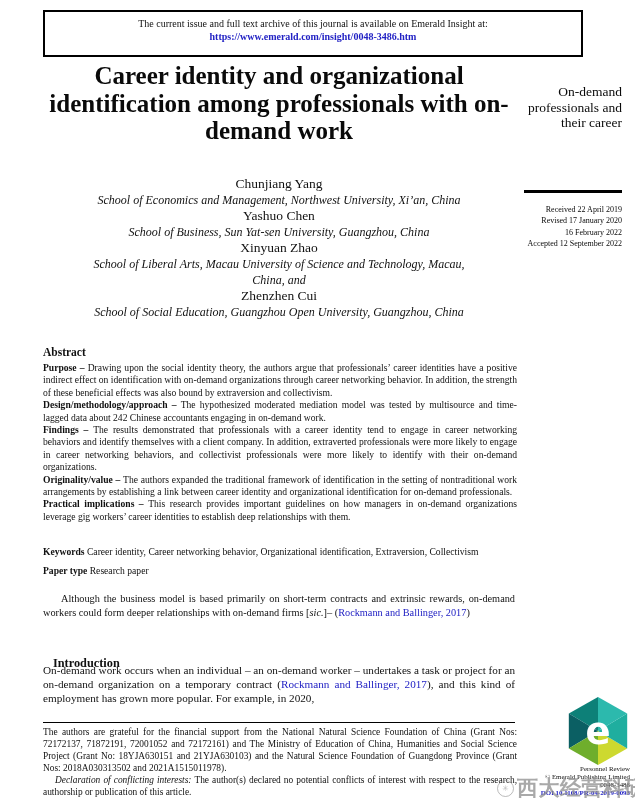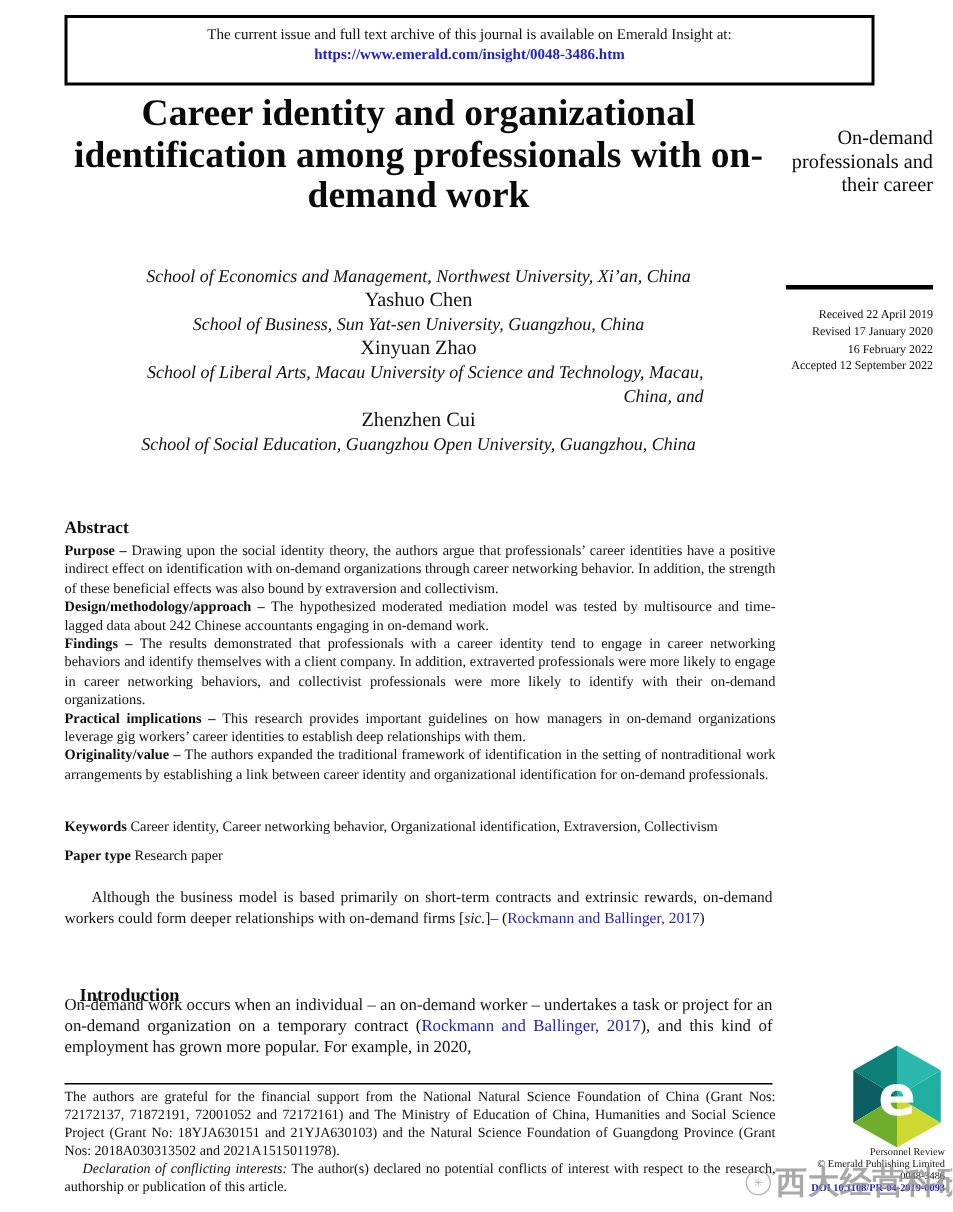--- a/index.html
+++ b/index.html
@@ -28,21 +28,21 @@
   }
   .side-rule{position:absolute;right:13px;top:190px;width:98px;height:2.5px;background:#000;}
   .dates{
     position:absolute;right:13px;top:204px;width:130px;text-align:right;
     font-size:8px;line-height:11.4px;color:#0a0a0a;
   }
   
   .authors{position:absolute;left:43px;top:176px;width:472px;text-align:center;}
   .author-name{font-size:13.5px;line-height:16px;}
   .author-affil{font-size:12px;font-style:italic;line-height:16px;margin:0 auto;}
-  .w380{max-width:380px;text-align:right;}
+  .w380{max-width:380px;}
   
   .abstract{position:absolute;left:43px;top:346px;width:474px;}
   .abstract-heading{font-size:11.5px;font-weight:bold;margin:0 0 4px 0;}
   .abs-p{font-size:9.6px;line-height:12.4px;text-align:justify;margin:0;}
   .abs-label{font-weight:bold;}
   .keywords-p{font-size:9.6px;line-height:12px;margin:23px 0 0 0;}
   .papertype-p{font-size:9.6px;line-height:12px;margin:7px 0 0 0;}
   
   .quote{
     position:absolute;left:43px;top:592px;width:472px;margin:0;
@@ -99,36 +99,37 @@
   <div class="running-head">On-demand professionals and their career</div>
   <div class="side-rule"></div>
   <div class="dates">
     <div>Received 22 April 2019</div>
     <div>Revised 17 January 2020</div>
     <div>16 February 2022</div>
     <div>Accepted 12 September 2022</div>
   </div>
 
   <div class="authors">
+    <div class="author-name">Chunjiang Yang</div>
     <div class="author-affil">School of Economics and Management, Northwest University, Xi’an, China</div>
     <div class="author-name">Yashuo Chen</div>
     <div class="author-affil">School of Business, Sun Yat-sen University, Guangzhou, China</div>
     <div class="author-name">Xinyuan Zhao</div>
     <div class="author-affil w380">School of Liberal Arts, Macau University of Science and Technology, Macau, China, and</div>
     <div class="author-name">Zhenzhen Cui</div>
     <div class="author-affil">School of Social Education, Guangzhou Open University, Guangzhou, China</div>
   </div>
 
   <div class="abstract">
     <h2 class="abstract-heading">Abstract</h2>
     <p class="abs-p"><span class="abs-label">Purpose – </span><span>Drawing upon the social identity theory, the authors argue that professionals’ career identities have a positive indirect effect on identification with on-demand organizations through career networking behavior. In addition, the strength of these beneficial effects was also bound by extraversion and collectivism.</span></p>
     <p class="abs-p"><span class="abs-label">Design/methodology/approach – </span><span>The hypothesized moderated mediation model was tested by multisource and time-lagged data about 242 Chinese accountants engaging in on-demand work.</span></p>
     <p class="abs-p"><span class="abs-label">Findings – </span><span>The results demonstrated that professionals with a career identity tend to engage in career networking behaviors and identify themselves with a client company. In addition, extraverted professionals were more likely to engage in career networking behaviors, and collectivist professionals were more likely to identify with their on-demand organizations.</span></p>
+    <p class="abs-p"><span class="abs-label">Originality/value – </span><span>The authors expanded the traditional framework of identification in the setting of nontraditional work arrangements by establishing a link between career identity and organizational identification for on-demand professionals.</span></p>
     <p class="abs-p"><span class="abs-label">Practical implications – </span><span>This research provides important guidelines on how managers in on-demand organizations leverage gig workers’ career identities to establish deep relationships with them.</span></p>
-    <p class="abs-p"><span class="abs-label">Originality/value – </span><span>The authors expanded the traditional framework of identification in the setting of nontraditional work arrangements by establishing a link between career identity and organizational identification for on-demand professionals.</span></p>
     <p class="keywords-p"><span class="abs-label">Keywords </span><span>Career identity, Career networking behavior, Organizational identification, Extraversion, Collectivism</span></p>
     <p class="papertype-p"><span class="abs-label">Paper type </span><span>Research paper</span></p>
   </div>
 
   <p class="quote"><span>Although the business model is based primarily on short-term contracts and extrinsic rewards, on-demand workers could form deeper relationships with on-demand firms [</span><span class="sic">sic.</span><span>]– (</span><a class="cite-link" href="#">Rockmann and Ballinger, 2017</a><span>)</span></p>
 
   <h2 class="intro-heading">Introduction</h2>
   <p class="intro-para"><span>On-demand work occurs when an individual – an on-demand worker – undertakes a task or project for an on-demand organization on a temporary contract (</span><a class="cite-link" href="#">Rockmann and Ballinger, 2017</a><span>), and this kind of employment has grown more popular. For example, in 2020,</span></p>
 
   <div class="foot-rule"></div>

